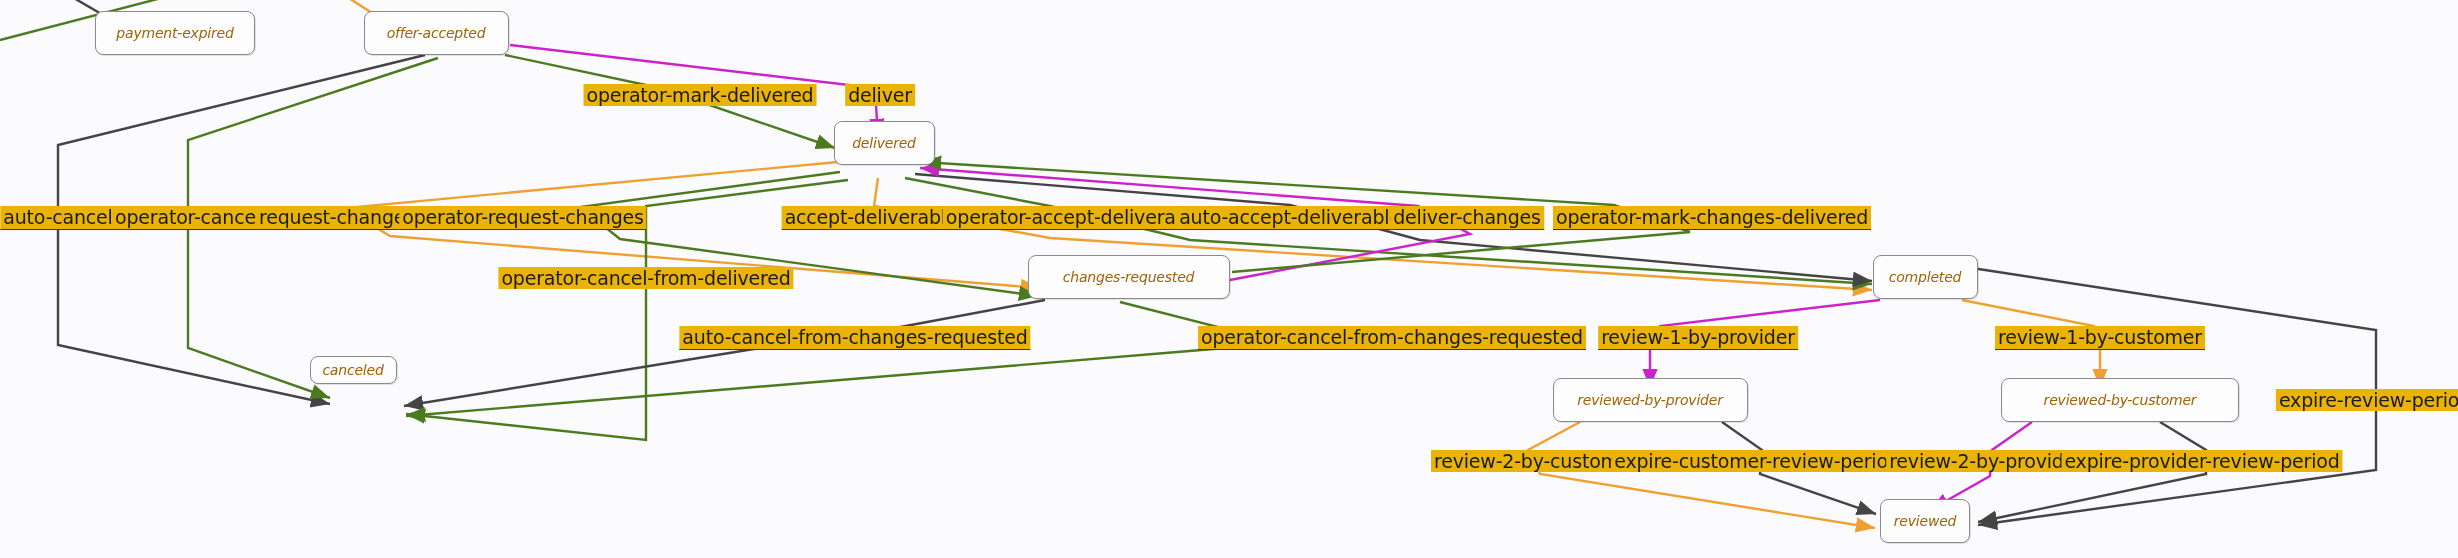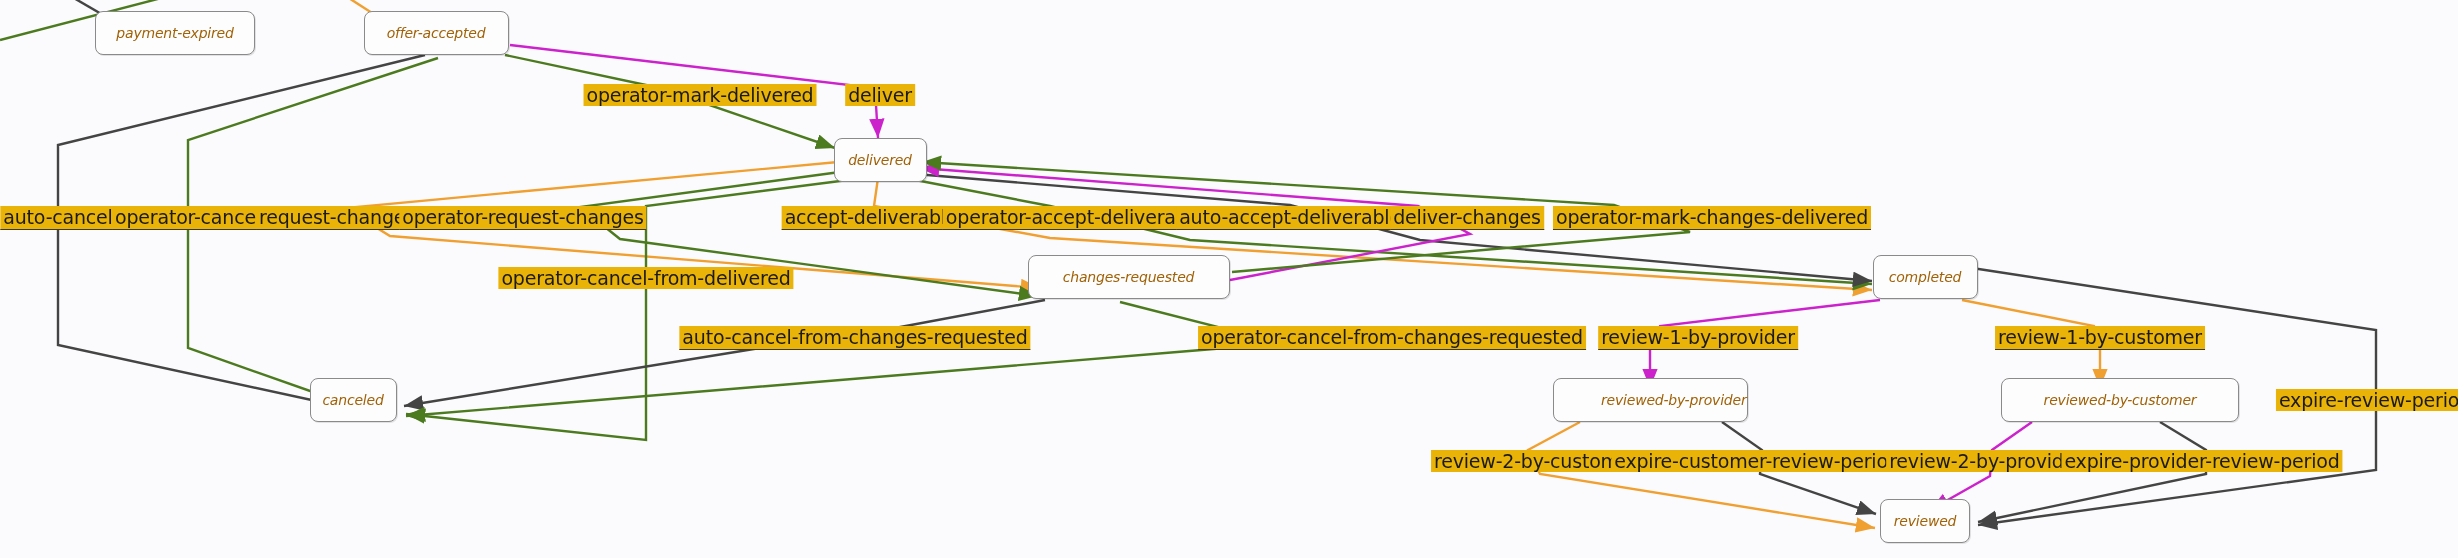--- a/index.html
+++ b/index.html
@@ -115,33 +115,33 @@
     </g>
   </svg>
 
   <div id="node-layer">
       <div class="node" style="left: 95px; top: 11px; width: 160px; height: 44px;">
         <span>payment-expired</span>
       </div>
       <div class="node" style="left: 363.5px; top: 11px; width: 145px; height: 44px;">
         <span>offer-accepted</span>
       </div>
-      <div class="node" style="left: 833.5px; top: 138px; width: 93px; height: 44px;">
+      <div class="node" style="left: 833.5px; top: 121px; width: 101px; height: 44px;">
         <span>delivered</span>
       </div>
       <div class="node" style="left: 1027.5px; top: 255px; width: 202px; height: 44px;">
         <span>changes-requested</span>
       </div>
       <div class="node" style="left: 1872.5px; top: 255px; width: 105px; height: 44px;">
         <span>completed</span>
       </div>
-      <div class="node" style="left: 309.5px; top: 378px; width: 87px; height: 44px;">
+      <div class="node" style="left: 309.5px; top: 356px; width: 87px; height: 28px;">
         <span>canceled</span>
       </div>
-      <div class="node" style="left: 1552.5px; top: 378px; width: 195px; height: 44px; justify-content: flex-end;">
+      <div class="node" style="left: 1552.5px; top: 378px; width: 195px; height: 44px;">
         <span>reviewed-by-provider</span>
       </div>
       <div class="node" style="left: 2001px; top: 378px; width: 238px; height: 44px;">
         <span>reviewed-by-customer</span>
       </div>
       <div class="node" style="left: 1880px; top: 499px; width: 90px; height: 44px;">
         <span>reviewed</span>
       </div>
     </div>
 

